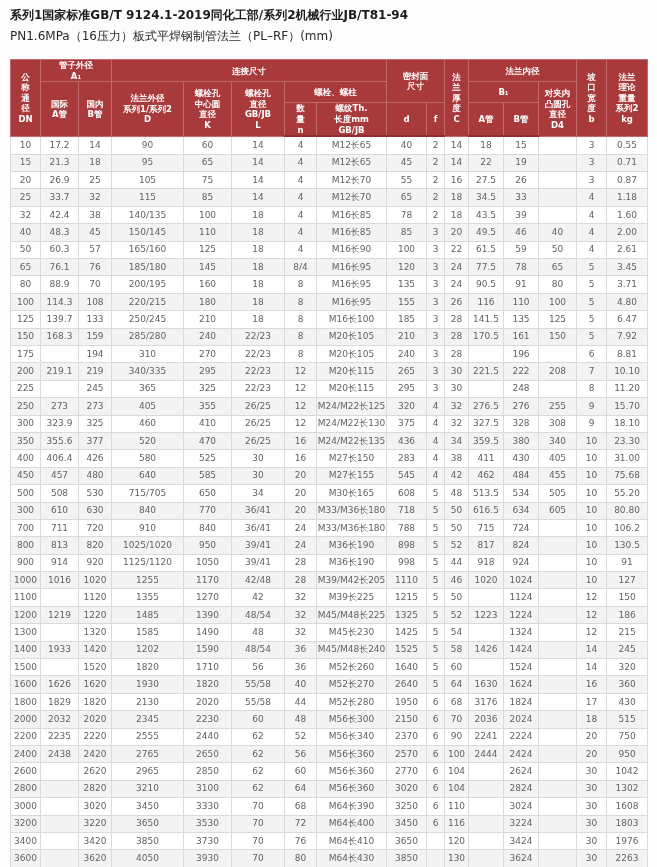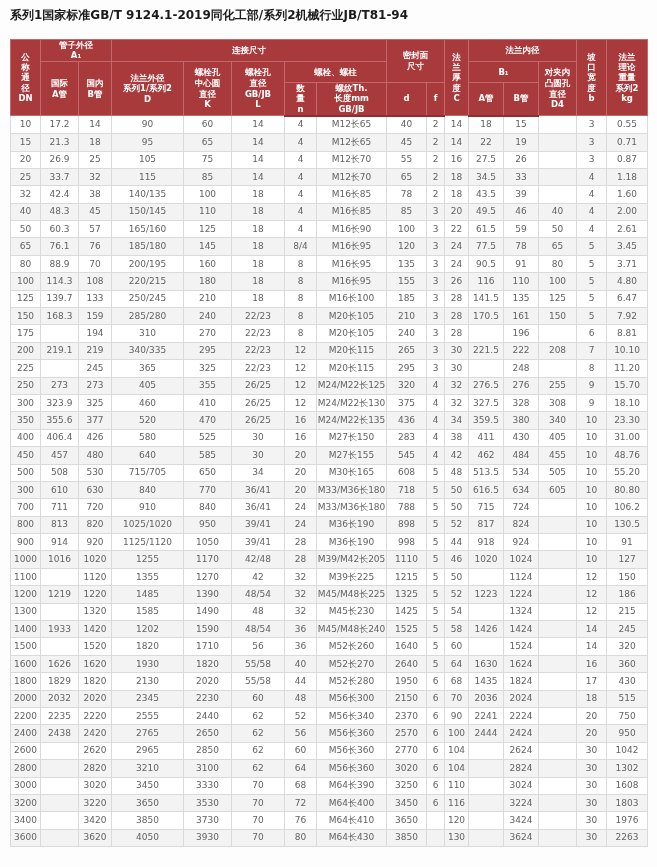--- a/index.html
+++ b/index.html
@@ -24,20 +24,21 @@
     overflow:hidden;white-space:nowrap;
   }
   tbody tr:nth-child(even){background:#f3f3f3;}
   tbody tr:nth-child(odd){background:#ffffff;}
 </style>
 </head>
 <body>
 
 <div class="page">
   <div class="title">系列1国家标准GB/T 9124.1-2019同化工部/系列2机械行业JB/T81-94</div>
+  <div class="subtitle">PN1.6MPa（16压力）板式平焊钢制管法兰（PL–RF）(mm)</div>
 
   <table class="spec">
     <colgroup>
       <col style="width:30px">
         <col style="width:38px">
         <col style="width:33px">
       <col style="width:72px">
         <col style="width:48px">
         <col style="width:53px">
       <col style="width:32px">
@@ -468,21 +469,21 @@
           <td>30</td>
           <td>20</td>
           <td>M27长155</td>
           <td>545</td>
           <td>4</td>
           <td>42</td>
           <td>462</td>
           <td>484</td>
           <td>455</td>
           <td>10</td>
-          <td>48.76</td>
+          <td>75.68</td>
         </tr>
         <tr>
           <td>500</td>
           <td>508</td>
           <td>530</td>
           <td>715/705</td>
           <td>650</td>
           <td>34</td>
           <td>20</td>
           <td>M30长165</td>
@@ -698,21 +699,21 @@
           <td>1829</td>
           <td>1820</td>
           <td>2130</td>
           <td>2020</td>
           <td>55/58</td>
           <td>44</td>
           <td>M52长280</td>
           <td>1950</td>
           <td>6</td>
           <td>68</td>
-          <td>1435</td>
+          <td>3176</td>
           <td>1824</td>
           <td></td>
           <td>17</td>
           <td>430</td>
         </tr>
         <tr>
           <td>2000</td>
           <td>2032</td>
           <td>2020</td>
           <td>2345</td>

